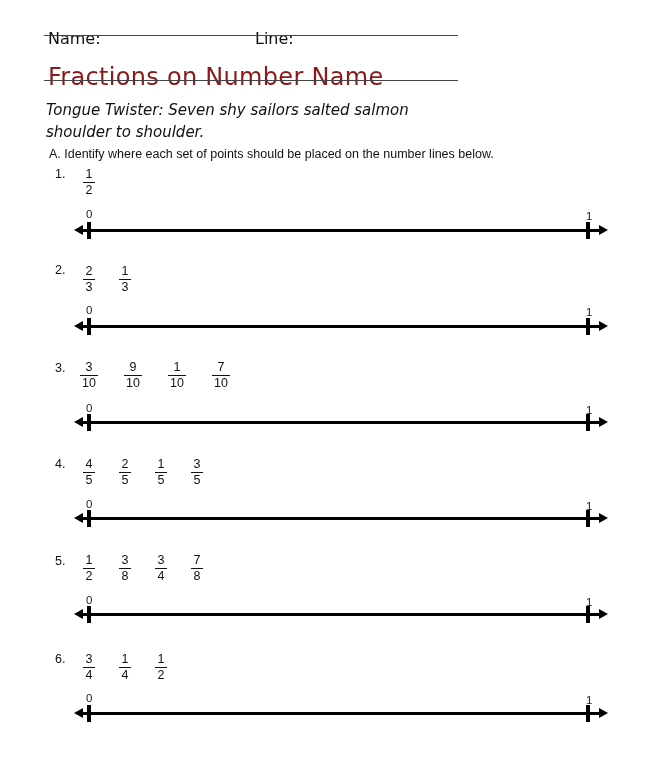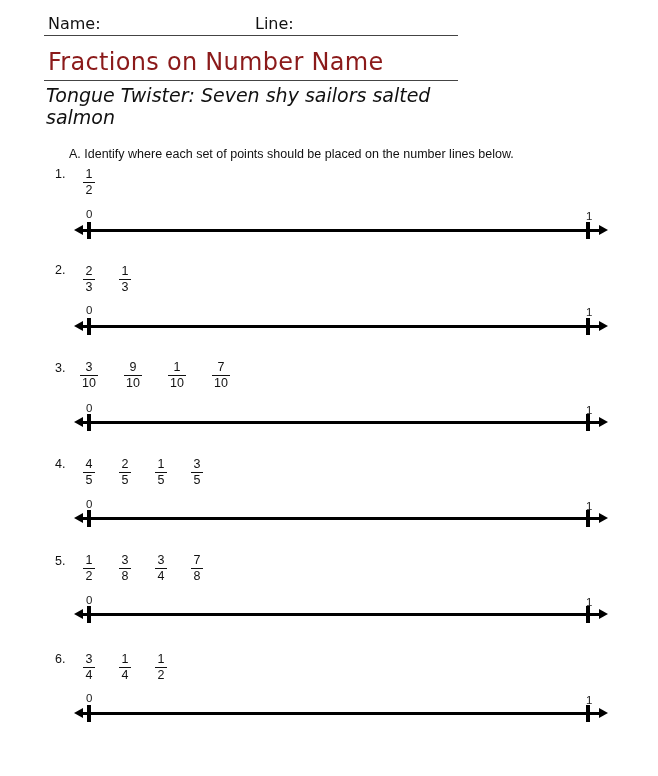--- a/index.html
+++ b/index.html
@@ -1,24 +1,24 @@
 <!DOCTYPE html>
 <html><head>
 <meta charset="utf-8">
 <style>
   html, body { margin:0; padding:0; background:#ffffff; }
   body { width:658px; height:776px; position:relative; overflow:hidden; font-family:"Liberation Sans", sans-serif; color:#111; }
   .abs { position:absolute; }
-  .hand { font-family:"DejaVu Sans", sans-serif; }
+  .hand { font-family:"DejaVu Sans", sans-serif;margin-top:15px; }
   .name-label { left:48px; top:14px; font-size:16px; }
   .date-label { left:255px; top:14px; font-size:16px; }
   .rule { height:1px; background:#444; }
   .title { left:48px; top:48px; font-size:24px; color:#8b1a1a; letter-spacing:0.3px; }
-  .twister { left:46px; top:84px; font-size:19px; font-style:italic; line-height:22px; width:420px; }
-  .instr { left:49px; top:147px; font-size:12.5px;margin-left:20px; }
+  .twister { left:46px; top:84px; font-size:15px; font-style:italic; line-height:22px; width:420px; }
+  .instr { left:49px; top:147px; font-size:12.5px; }
   .qnum { font-size:12.5px; }
   .frac { display:flex; flex-direction:column; align-items:center; font-size:12.5px; line-height:13px; }
   .frac .bar { height:1px; background:#111; align-self:stretch; margin:1px 0; }
   .nl { left:74px; width:534px; height:18px; }
   .nl .line { position:absolute; left:6px; right:6px; top:7px; height:3px; background:#000; }
   .nl .arrow-l { position:absolute; left:0; top:3px; width:0; height:0; border-top:5.5px solid transparent; border-bottom:5.5px solid transparent; border-right:9px solid #000; }
   .nl .arrow-r { position:absolute; right:0; top:3px; width:0; height:0; border-top:5.5px solid transparent; border-bottom:5.5px solid transparent; border-left:9px solid #000; }
   .nl .tick0 { position:absolute; left:13px; top:0; width:4px; height:17px; background:#000; }
   .nl .tick1 { position:absolute; left:512px; top:0; width:4px; height:17px; background:#000; }
   .endlabel { font-size:11.5px; color:#222; }
@@ -29,20 +29,21 @@
 <div>
   <span class="abs hand name-label">Name:</span>
   <span class="abs hand date-label">Line:</span>
   <div class="abs rule" style="left:44px;top:35px;width:414px;"></div>
 
   <div class="abs hand title">Fractions on Number Name</div>
   <div class="abs rule" style="left:44px;top:80px;width:414px;"></div>
 
   <div class="abs hand twister">
     <div>Tongue Twister: Seven shy sailors salted salmon</div>
+    <div>shoulder to shoulder.</div>
   </div>
 
   <div class="abs instr">A.  Identify where each set of points should be placed on the number lines below.</div>
 </div>
 
 <div id="problems">
     <span class="abs qnum" style="left: 55px; top: 167px;">1.</span>
     <div class="abs frac" style="left: 83px; top: 168px; width: 12px;">
       <span>1</span>
       <span class="bar"></span>

